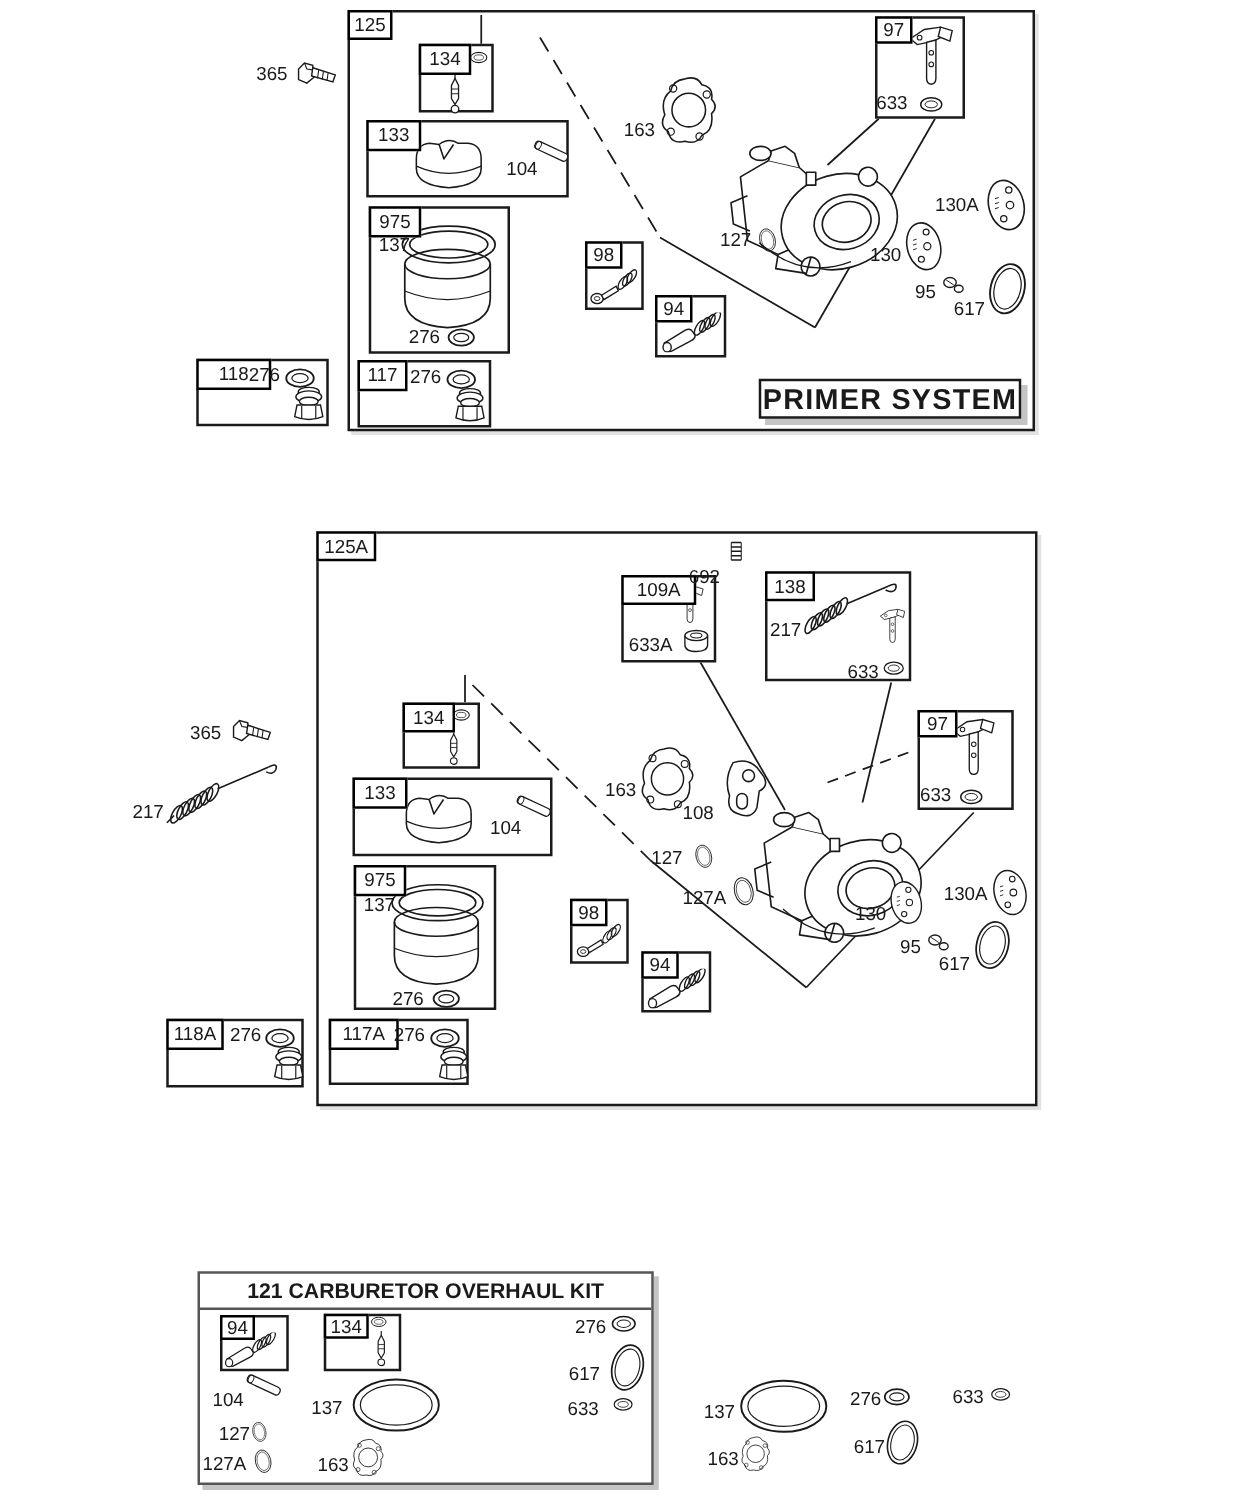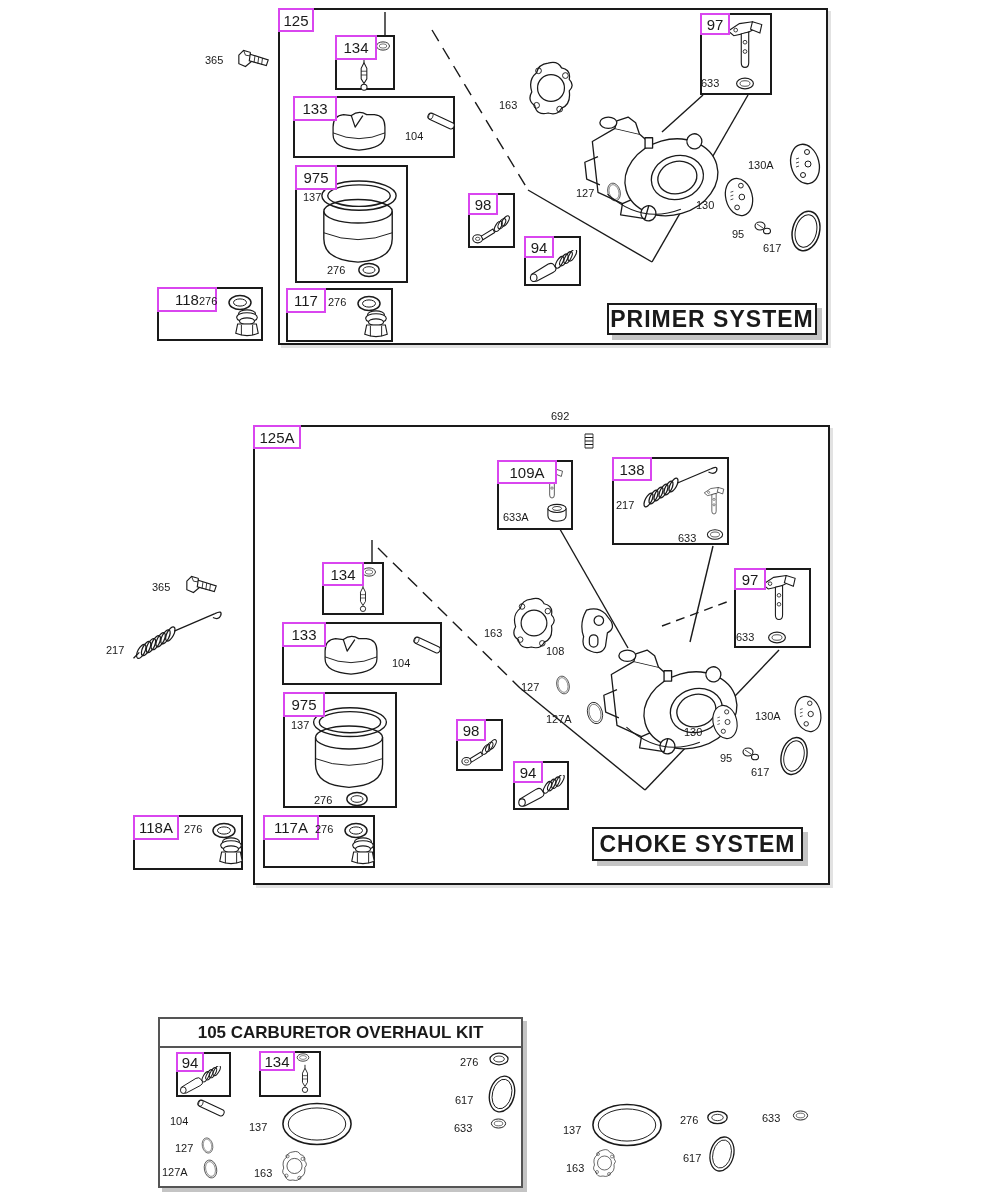--- a/index.html
+++ b/index.html
@@ -1,20 +1,20 @@
 <!DOCTYPE html>
 <html><head>
 <meta charset="utf-8">
 <style>
   html,body{margin:0;padding:0;background:#fff;}
   #page{position:relative;width:1000px;height:1200px;background:#fff;
         font-family:"Liberation Sans",sans-serif;color:#1a1a1a;overflow:hidden;}
-  .lbl{position:absolute;font-size:11px;line-height:16px;white-space:nowrap;z-index:6;}
+  .lbl{position:absolute;font-size:15px;line-height:16px;white-space:nowrap;z-index:6;}
   .tag{position:absolute;display:flex;align-items:center;justify-content:center;
-       background:#fff;border:2px solid #d946ef;font-size:15px;z-index:5;box-sizing:border-box;}
+       background:#fff;border:2px solid #000000;font-size:15px;z-index:5;box-sizing:border-box;}
   .pbox{position:absolute;border:2px solid #1a1a1a;background:#fff;z-index:2;box-sizing:border-box;}
   .obox{position:absolute;border:2px solid #1a1a1a;background:transparent;z-index:0;
         box-sizing:border-box;box-shadow:3px 3px 0 #e2e2e2;}
   .ic{position:absolute;z-index:4;overflow:visible;}
   .title-box{position:absolute;display:flex;align-items:center;justify-content:center;
        background:#fff;border:2px solid #1a1a1a;font-weight:bold;font-size:23px;
        letter-spacing:1px;z-index:6;box-sizing:border-box;box-shadow:5px 5px 0 #c4c4c4;}
   .kit{position:absolute;border:2px solid #555;background:#fff;z-index:2;
        box-sizing:border-box;box-shadow:4px 4px 0 #c4c4c4;}
   .kit-title{position:absolute;left:0;top:0;right:0;display:flex;align-items:center;
@@ -346,21 +346,21 @@
 <div class="lbl" style="left:763px;top:240px">617</div>
 <svg class="ic" style="left:790px;top:209px;width:32px;height:44px;transform:rotate(14deg)">
       <use href="#sym-oval"></use>
     </svg>
 
 <div class="title-box" style="left:607px;top:303px;width:210px;height:32px">PRIMER SYSTEM</div>
 
 <div class="obox" style="left:253px;top:425px;width:577px;height:460px"></div>
 <div class="tag" style="left:253px;top:425px;width:48px;height:24px">125A</div>
 
-<div class="lbl" style="left:551px;top:408px">692</div>
+<div class="lbl" style="left:551px;top:454px">692</div>
 <svg class="ic" style="left:583px;top:431px;width:12px;height:20px">
       <use href="#sym-tinyspring"></use>
     </svg>
 
 <div class="pbox" style="left:497px;top:460px;width:76px;height:70px"></div>
 <div class="tag" style="left:497px;top:460px;width:60px;height:24px">109A</div>
 <svg class="ic" style="left:538px;top:462px;width:28px;height:44px">
       <use href="#sym-shaftlever"></use>
     </svg>
 <div class="lbl" style="left:503px;top:509px">633A</div>
@@ -494,24 +494,23 @@
 <div class="pbox" style="left:263px;top:815px;width:112px;height:53px"></div>
 <div class="tag" style="left:263px;top:815px;width:56px;height:25px">117A</div>
 <div class="lbl" style="left:315px;top:821px">276</div>
 <svg class="ic" style="left:343px;top:822px;width:26px;height:17px">
       <use href="#sym-oring"></use>
     </svg>
 <svg class="ic" style="left:348px;top:836px;width:30px;height:30px">
       <use href="#sym-nut"></use>
     </svg>
 
-<div class="title-box" style="left:592px;top:827px;width:211px;height:34px">CHOKE SYSTEM</div>
 
 <div class="kit" style="left:158px;top:1017px;width:365px;height:171px">
-  <div class="kit-title" style="height:27px;font-size:17px">105 CARBURETOR OVERHAUL KIT</div>
+  <div class="kit-title" style="height:27px;font-size:17px">121 CARBURETOR OVERHAUL KIT</div>
 </div>
 <div class="pbox" style="left:176px;top:1052px;width:55px;height:45px"></div>
 <div class="tag" style="left:176px;top:1052px;width:28px;height:20px">94</div>
 <svg class="ic" style="left:178px;top:1066px;width:44px;height:28px">
       <use href="#sym-plunger"></use>
     </svg>
 <div class="pbox" style="left:259px;top:1051px;width:62px;height:46px"></div>
 <div class="tag" style="left:259px;top:1051px;width:36px;height:20px">134</div>
 <svg class="ic" style="left:296px;top:1053px;width:14px;height:9px">
       <use href="#sym-oring"></use>

